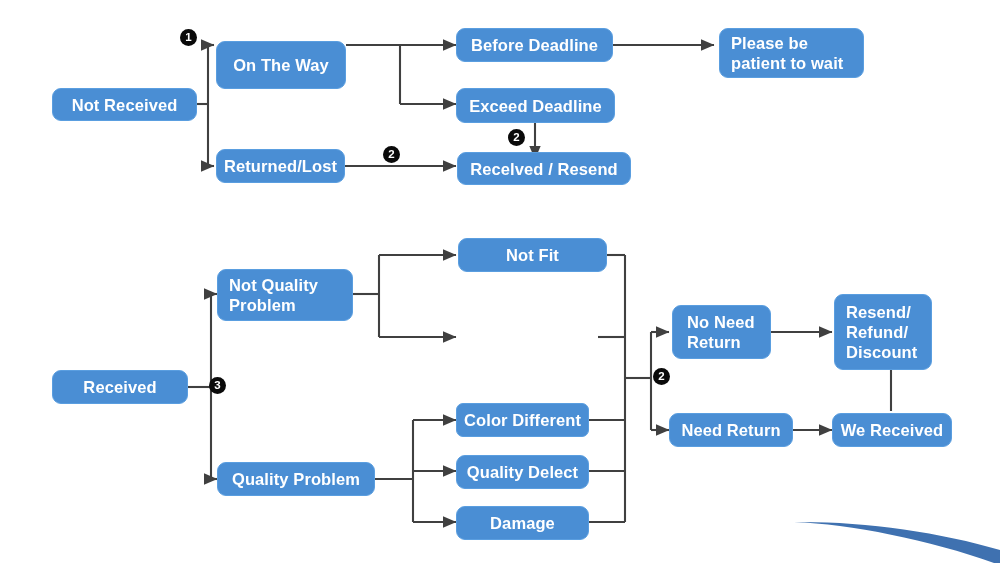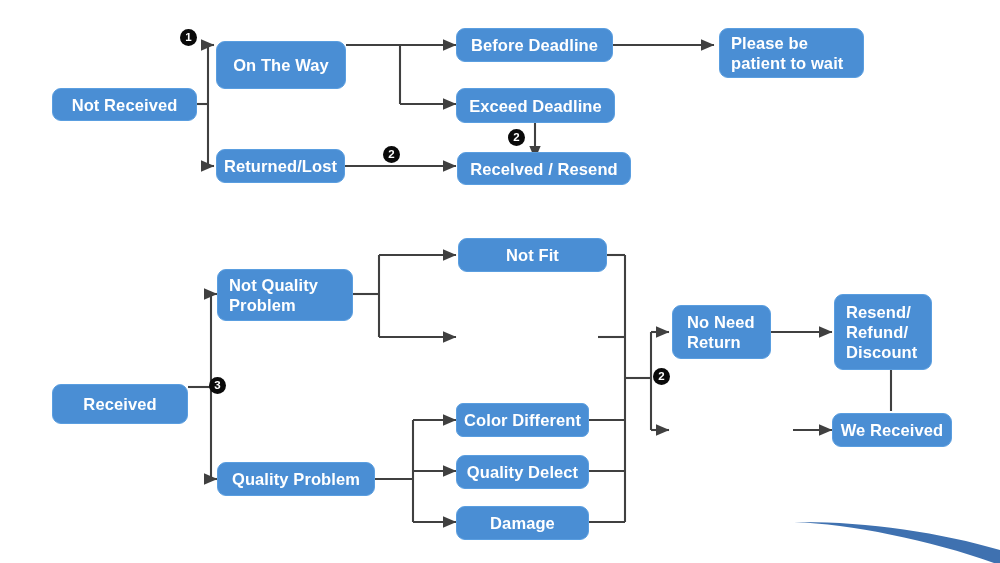--- a/index.html
+++ b/index.html
@@ -145,39 +145,40 @@
 
   <div class="node" style="left:456px; top:28px; width:157px; height:34px;">Before Deadline</div>
 
   <div class="node" style="left:456px; top:88px; width:159px; height:35px;">Exceed Deadline</div>
 
   <div class="node" style="left:457px; top:152px; width:174px; height:33px;">Recelved / Resend</div>
 
   <div class="node left" style="left:719px; top:28px; width:145px; height:50px; padding-left:11px;">Please be
 patient to wait</div>
 
-  <div class="node" style="left:52px; top:370px; width:136px; height:40px;margin-top:14px;">Received</div>
+  <div class="node" style="left:52px; top:370px; width:136px; height:34px;">Received</div>
 
   <div class="node left" style="left:217px; top:269px; width:136px; height:52px;">Not   Quality
 Problem</div>
 
   <div class="node" style="left:217px; top:462px; width:158px; height:34px;">Quality Problem</div>
 
   <div class="node" style="left:458px; top:238px; width:149px; height:34px;">Not Fit</div>
 
 
   <div class="node" style="left:456px; top:403px; width:133px; height:34px;border-radius:7px;">Color Different</div>
 
   <div class="node" style="left:456px; top:455px; width:133px; height:34px;">Quality Delect</div>
 
   <div class="node" style="left:456px; top:506px; width:133px; height:34px;">Damage</div>
 
   <div class="node left" style="left:672px; top:305px; width:99px; height:54px;padding-left:14px;">No Need
 Return</div>
 
+  <div class="node" style="left:669px; top:413px; width:124px; height:34px;">Need Return</div>
 
   <div class="node left" style="left:834px; top:294px; width:98px; height:76px;">Resend/
 Refund/
 Discount</div>
 
   <div class="node" style="left:832px; top:413px; width:120px; height:34px;">We Received</div>
 
   <div class="marker" style="left:180px; top:29px;">1</div>
 
   <div class="marker" style="left:383px; top:146px;">2</div>

